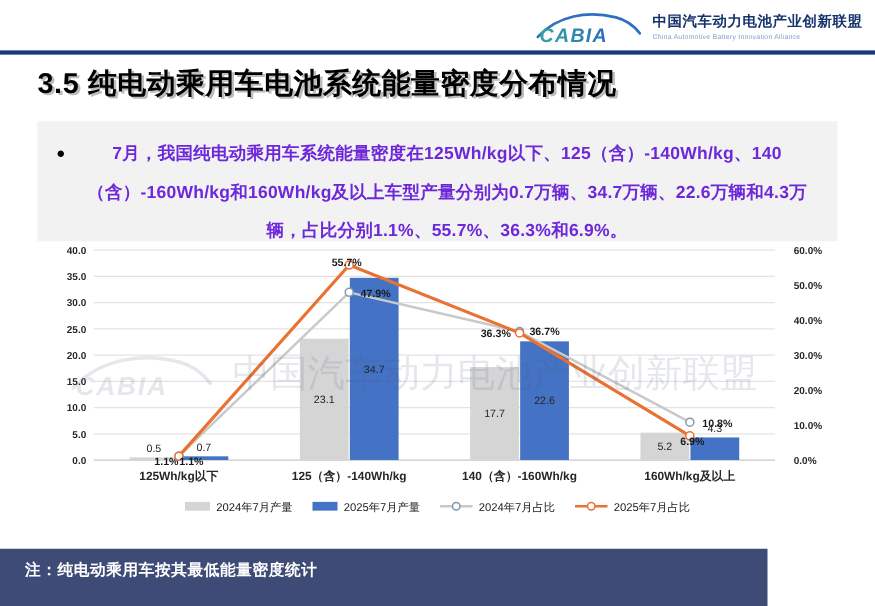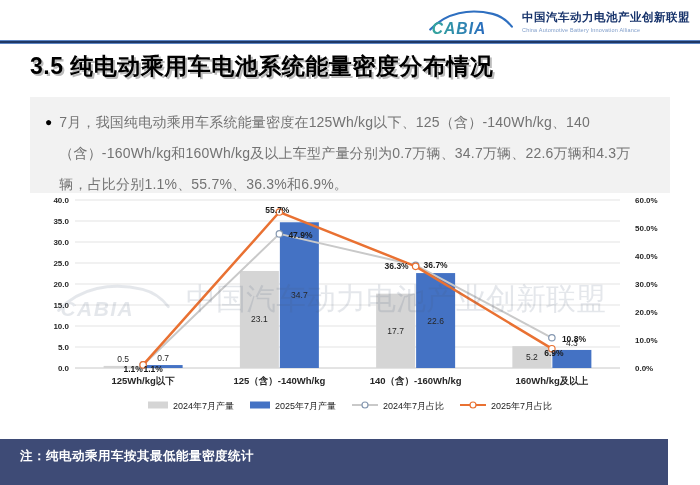--- a/index.html
+++ b/index.html
@@ -15,35 +15,35 @@
     background:linear-gradient(to bottom,#ffffff 0 1px,#5b84c4 1px 2px,#1F3864 2px 4px,#5b84c4 4px 5px); }
 
   
   .page-title { position:absolute; left:30px; top:51px; font-size:23px; font-weight:bold; color:#000;
     text-shadow:2px 2px 0 #bcbcbc; letter-spacing:.5px; white-space:nowrap;text-align:center; }
 
   
   .summary { position:absolute; left:30px; top:97px; width:640px; height:96px; background:#F2F2F2;
     padding:10px 14px 0 15px; display:flex; }
   .summary .bullet { font-size:12px; line-height:31px; margin-right:7px; color:#000; }
-  .summary p { font-size:14px; font-weight:normal; color:#737373; line-height:31px; letter-spacing:.2px; }
+  .summary p { font-size:14px; font-weight:bold; color:#6d28d9; line-height:31px; letter-spacing:.2px;text-align:center; }
 
   
   .chart-wrap { position:absolute; left:20px; top:190px; width:660px; height:230px; }
   .chart-wrap svg { display:block; }
   svg text { font-family:"Liberation Sans", sans-serif; }
   .watermark { position:absolute; left:32px; top:88px; display:flex; align-items:center; gap:14px;
     opacity:.14; pointer-events:none; white-space:nowrap; }
   .watermark .wm-text { font-size:30px; color:#4a5a78; letter-spacing:0px; }
 
   .chart-caption { position:absolute; left:0; top:420px; width:700px; text-align:center;
     font-size:10.5px; font-weight:bold; color:#595959; letter-spacing:.3px; }
 
   
-  .footer { position:absolute; left:0; top:439px; width:668px; height:46px; background:#3E4B76; }
+  .footer { position:absolute; left:0; top:439px; width:614px; height:46px; background:#3E4B76; }
   .footer span { display:inline-block; padding:9px 0 0 20px; font-size:12.5px; font-weight:bold;
     color:#fff; letter-spacing:.5px; }
 </style>
 </head>
 <body>
 
 <div class="slide">
 
   <div class="logo-block">
     <svg width="88" height="32" viewBox="0 0 124 44">

